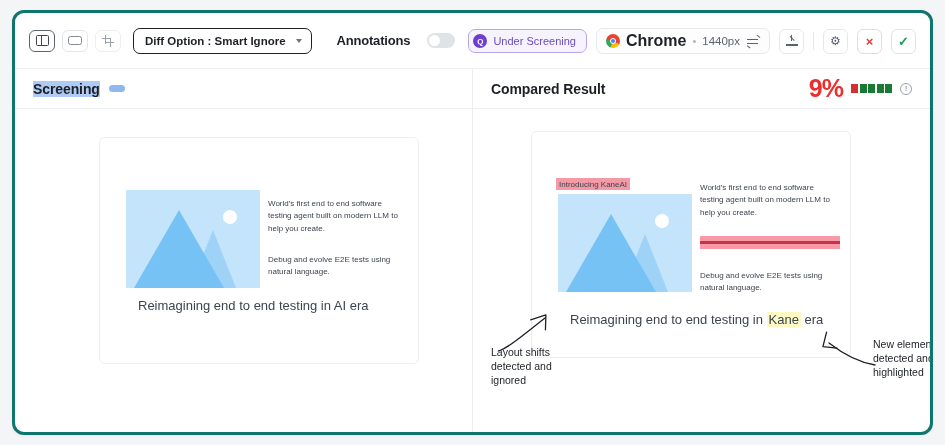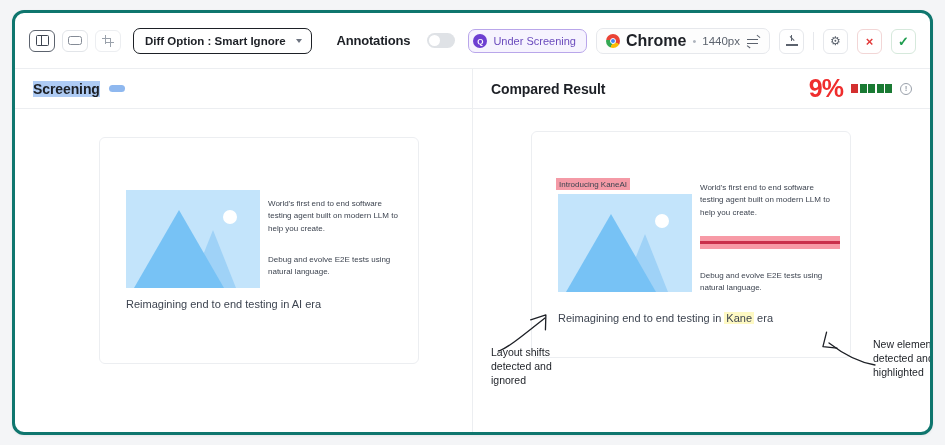--- a/index.html
+++ b/index.html
@@ -174,21 +174,21 @@
   .mock { position: absolute; inset: 0; padding: 0; }
   .hero {
     position: absolute;
     background: #c3e4fb;
     overflow: hidden;
   }
   .hero .sun { position:absolute; border-radius:50%; background:#fff; }
   .hero .pk1, .hero .pk2 { position:absolute; width:0; height:0; border-style:solid; border-color:transparent; }
 
   .para { position: absolute; font-size: 8px; line-height: 1.55; color: #3d4450; }
-  .caption { position: absolute; font-size: 11px; color: #3d4450; }
+  .caption { position: absolute; font-size: 13px; color: #3d4450; margin-left: 12px; }
 
   .hl-pink { background: #f49aa6; padding: 1.5px 3px; color:#3d4450; }
   .hl-word { background: #fef9c3; padding: 0 2px; }
 
   .diff-bar {
     position: absolute;
     background: #f79aa6;
     display: flex; align-items: center;
   }
   .diff-bar::after {

